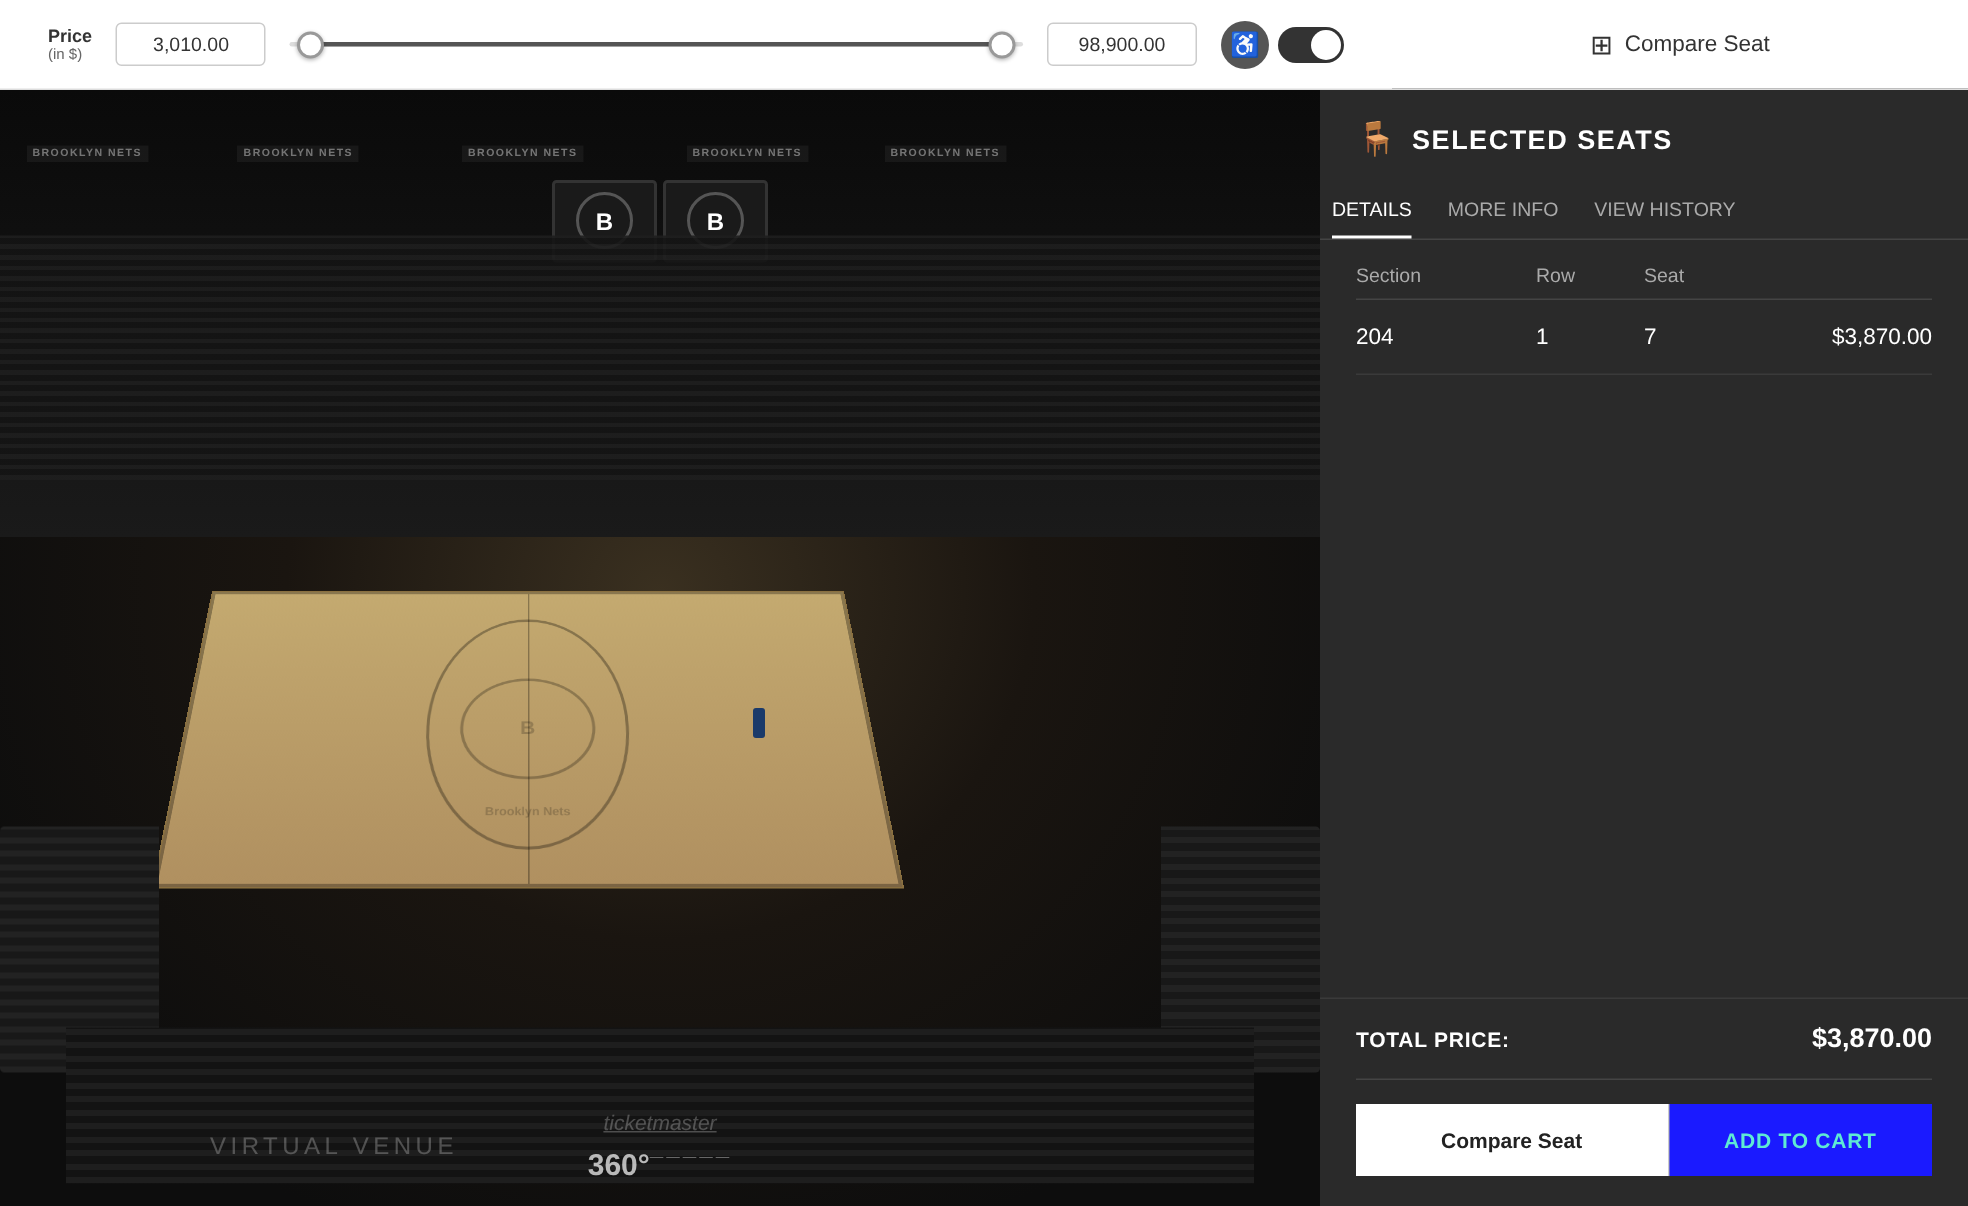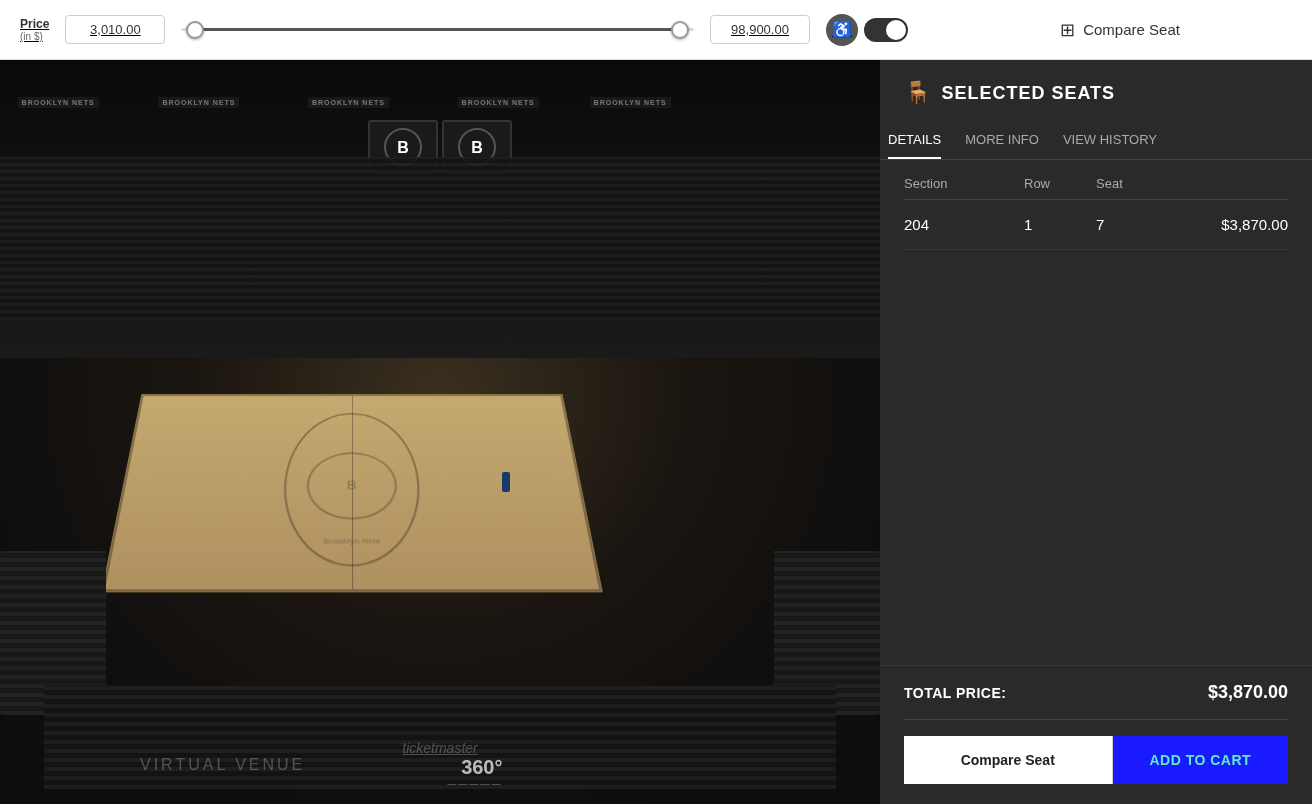--- a/index.html
+++ b/index.html
@@ -7,25 +7,24 @@
 
     
     .filter-bar {
       position: absolute;
       top: 0; left: 0;
       width: 928px;
       height: 60px;
       background: #fff;
       display: flex;
       align-items: center;
-      padding: 0 20px;
+      padding: 0 32px;
       gap: 16px;
       z-index: 10;
       border-bottom: 1px solid #ddd;
-      text-decoration: underline;
     }
     .price-label {
       display: flex;
       flex-direction: column;
       font-size: 12px;
       font-weight: bold;
       color: #333;
       white-space: nowrap;
     }
     .price-label span:last-child {
@@ -440,21 +439,21 @@
     <div style="position:absolute;bottom:42%;left:57%;width:8px;height:20px;background:#1a3a6a;border-radius:2px;"></div>
 
     <div class="virtual-venue-text">
       <span>VIRTUAL VENUE</span>
     </div>
 
     <div style="position:absolute;bottom:48px;left:50%;transform:translateX(-50%);color:rgba(255,255,255,0.25);font-size:14px;font-style:italic;text-decoration:underline;">
       <span>ticketmaster</span>
     </div>
 
-    <div style="position:absolute;bottom:15px;left:50%;transform:translateX(-50%);display:flex;flex-direction:column;align-items:flex-end;margin-left:35px;">
+    <div style="position:absolute;bottom:15px;left:50%;transform:translateX(-50%);display:flex;align-items:flex-start;">
       <div style="color:rgba(255,255,255,0.7);font-size:20px;font-weight:bold;">
         <span>360°</span>
       </div>
       <div style="color:rgba(255,255,255,0.4);font-size:9px;letter-spacing:2px;">—————</div>
     </div>
   </div>
 </div>
 
 <div class="seats-panel">
   <div class="panel-header">

